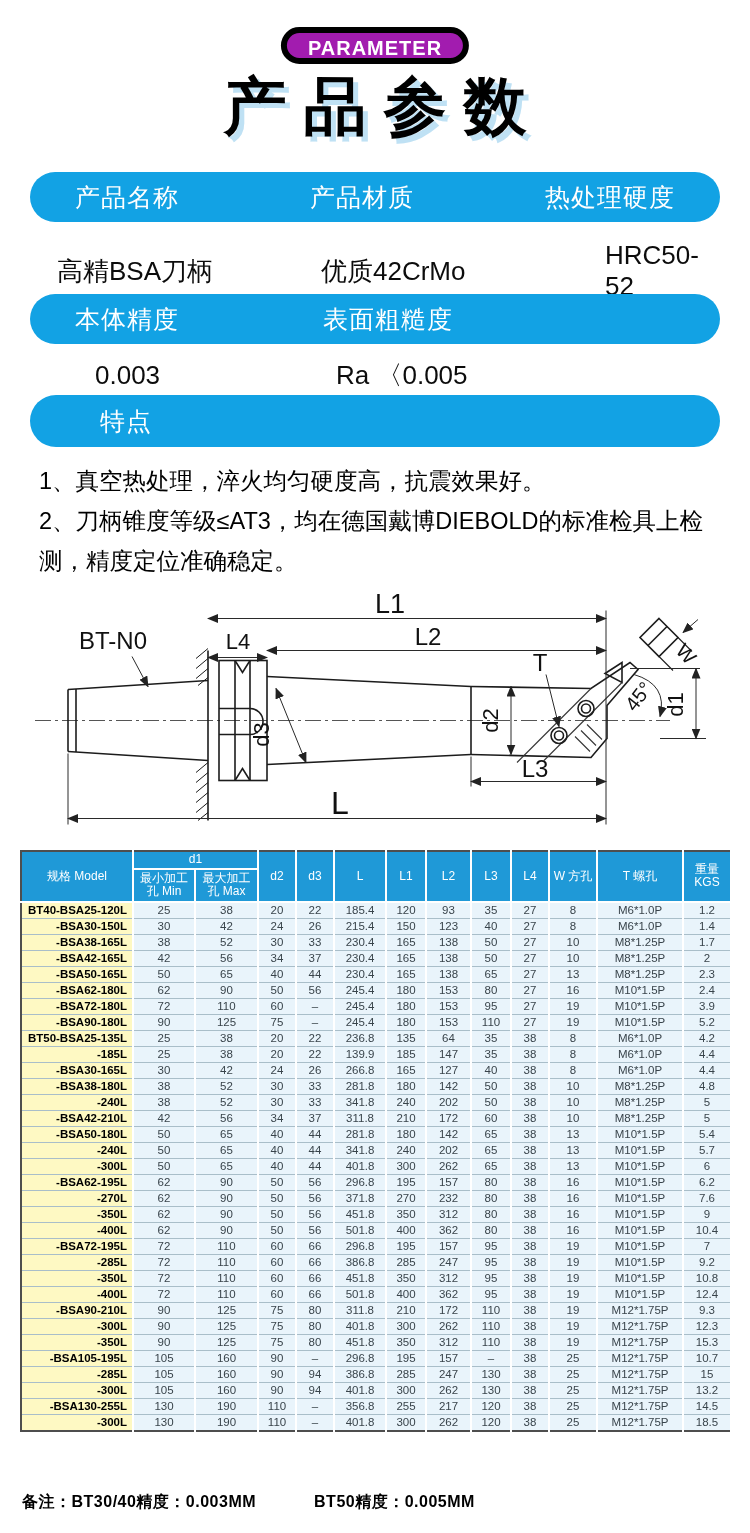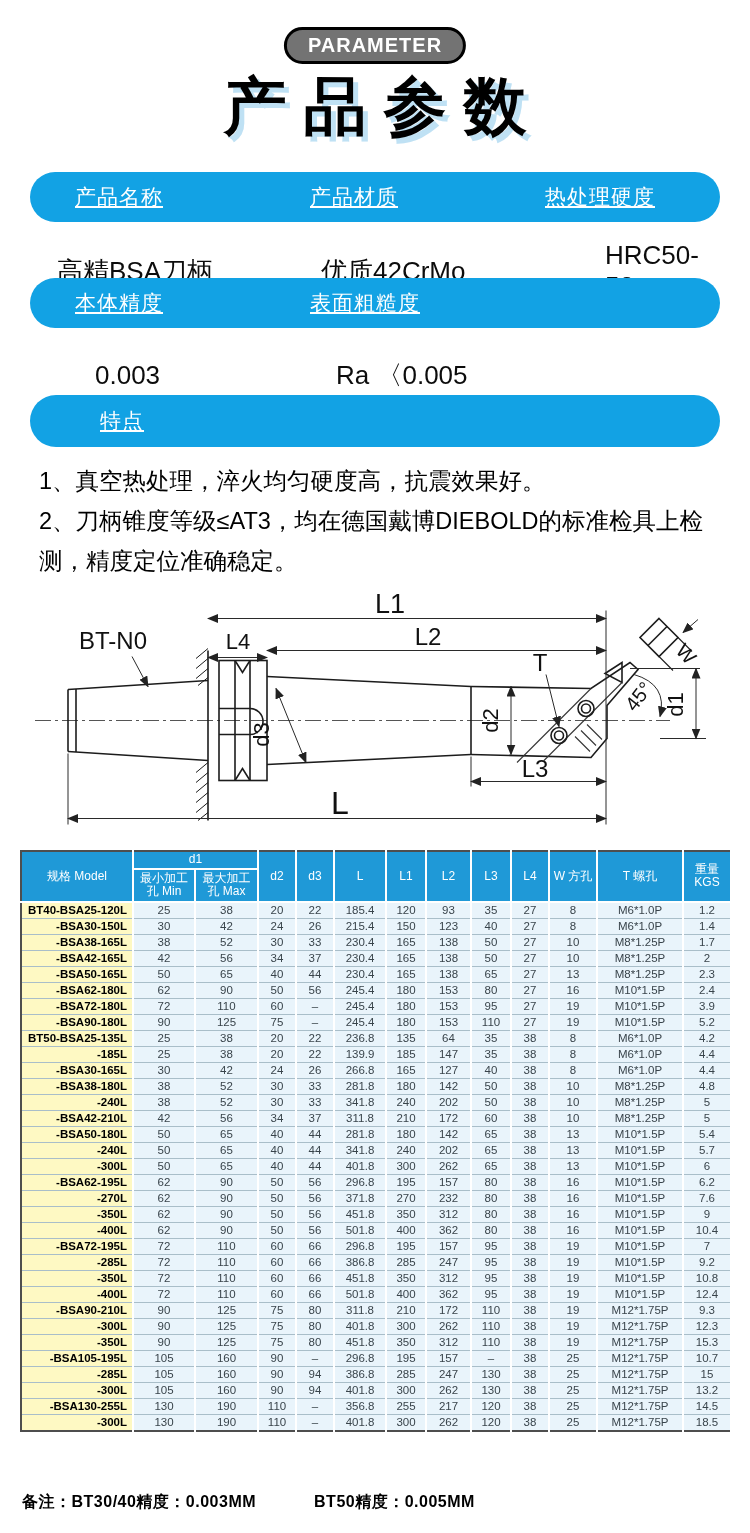--- a/index.html
+++ b/index.html
@@ -7,52 +7,52 @@
   body {
     width:750px; height:1533px; position:relative; overflow:hidden;
     background:#ffffff;
     font-family:"Liberation Sans","DejaVu Sans",sans-serif;
     color:#000;
   }
 
   
   .badge {
     position:absolute; top:27px; left:50%; transform:translateX(-50%);
-    background:#737373; color:#fff;
-    border:3px solid #000000; border-radius:20px;
+    background:#a21caf; color:#fff;
+    border:6px solid #000000; border-radius:20px;
     height:37px; line-height:31px; padding:0 21px;
     font-size:20px; font-weight:700; letter-spacing:1px;
   }
 
   
   .page-title {
     position:absolute; top:64px; left:0; width:100%; margin:0;
     text-align:center; font-size:63px; font-weight:900; color:#000;
     letter-spacing:17px; text-indent:17px;
     text-shadow:5px 5px 0 #bfe1f4;
   }
 
   
   .bluebar {
     position:absolute; left:30px; width:690px; height:50px;
     background:#12a2e4; border-radius:26px; color:#fff;
     display:grid; align-items:center;
-    font-size:21px; font-weight:500; letter-spacing:1px;text-decoration:underline;
+    font-size:25px; font-weight:500; letter-spacing:1px;
   }
   .vals-row {
     position:absolute; left:30px; width:690px; height:50px;
     display:grid; align-items:center;
     font-size:26px; color:#0c0c0c;gap:26px;
   }
   .cols3 { grid-template-columns:235px 235px 1fr; }
   .cols2 { grid-template-columns:235px 1fr; }
   .cols1 { grid-template-columns:1fr; }
   .bar-products  { top:172px; }
   .vals-products { top:240px; }
-  .bar-precision { top:278px; }
+  .bar-precision { top:294px;gap:13px; }
   .vals-precision{ top:350px; }
   .bar-features  { top:395px; height:52px; }
   .pl45{padding-left:45px;} .pl70{padding-left:70px;}
   .pl27{padding-left:27px;} .pl30{padding-left:30px;}
   .pl53{padding-left:53px;} .pl65{padding-left:65px;}
 
   
   .features {
     position:absolute; top:458px; left:36px; width:688px;
     margin:3px; padding:0; list-style:none;

